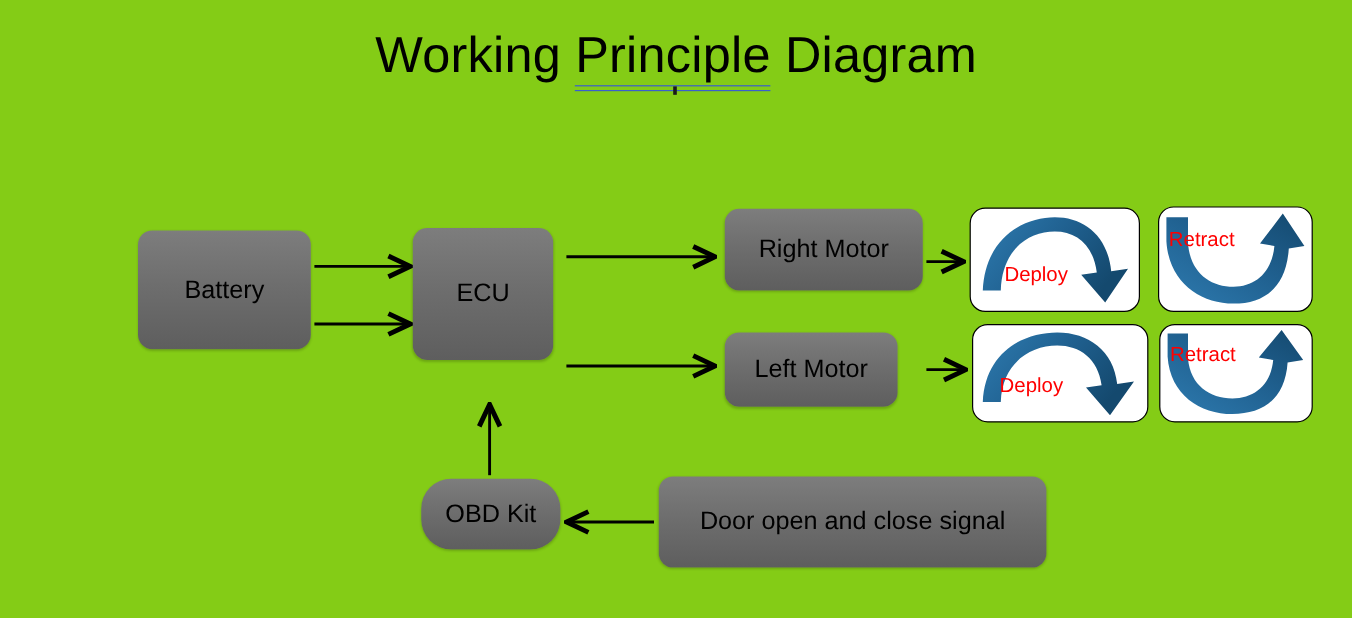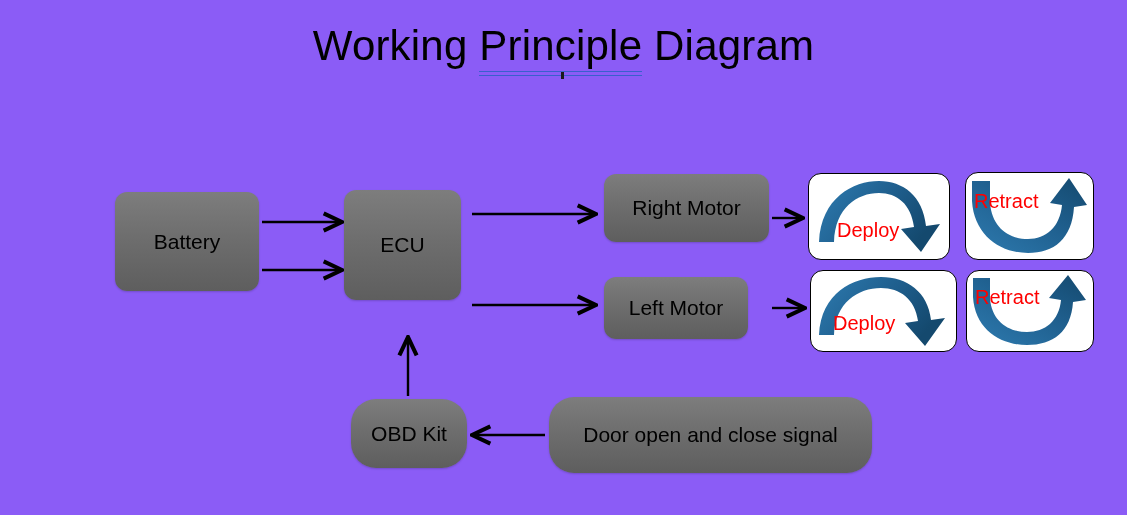--- a/index.html
+++ b/index.html
@@ -8,21 +8,21 @@
     padding: 0;
     background: #ffffff;
   }
   body {
     font-family: "Liberation Sans", sans-serif;
   }
   #canvas {
     position: relative;
     width: 1127px;
     height: 515px;
-    background: #8b5cf6;
+    background: #84cc16;
     overflow: hidden;
     text-decoration: underline;
   }
 
   
   .title {
     position: absolute;
     left: 0;
     top: 22px;
     width: 1127px;
@@ -80,21 +80,21 @@
     overflow: visible;
   }
   .icon-card svg {
     position: absolute;
     left: 0;
     top: 0;
   }
   .icon-label {
     position: absolute;
     color: #fe0000;
-    font-size: 20px;
+    font-size: 17px;
     font-weight: 400;
     white-space: nowrap;
     line-height: 1;
   }
 
   
   #wires {
     position: absolute;
     left: 0;
     top: 0;
@@ -137,25 +137,25 @@
   </div>
 
   <div class="node" style="left:604px; top:174px; width:165px; height:68px;">
     <span>Right Motor</span>
   </div>
 
   <div class="node" style="left:604px; top:277px; width:144px; height:62px;">
     <span>Left Motor</span>
   </div>
 
-  <div class="node" style="left:351px; top:399px; width:116px; height:69px;border-radius:25px;">
+  <div class="node" style="left:351px; top:399px; width:116px; height:59px;border-radius:25px;">
     <span>OBD Kit</span>
   </div>
 
-  <div class="node" style="left:549px; top:397px; width:323px; height:76px;border-radius:25px;">
+  <div class="node" style="left:549px; top:397px; width:323px; height:76px;">
     <span>Door open and close signal</span>
   </div>
 
   <div class="icon-card" style="left:808px; top:173px; width:140px; height:85px;">
     <svg width="140" height="85" viewBox="0 0 140 85">
       <defs>
         <linearGradient id="dg1" x1="0" y1="0" x2="1" y2="0.45">
           <stop offset="0%" stop-color="#2e7bb0"></stop>
           <stop offset="55%" stop-color="#1f5f8e"></stop>
           <stop offset="100%" stop-color="#14496e"></stop>

